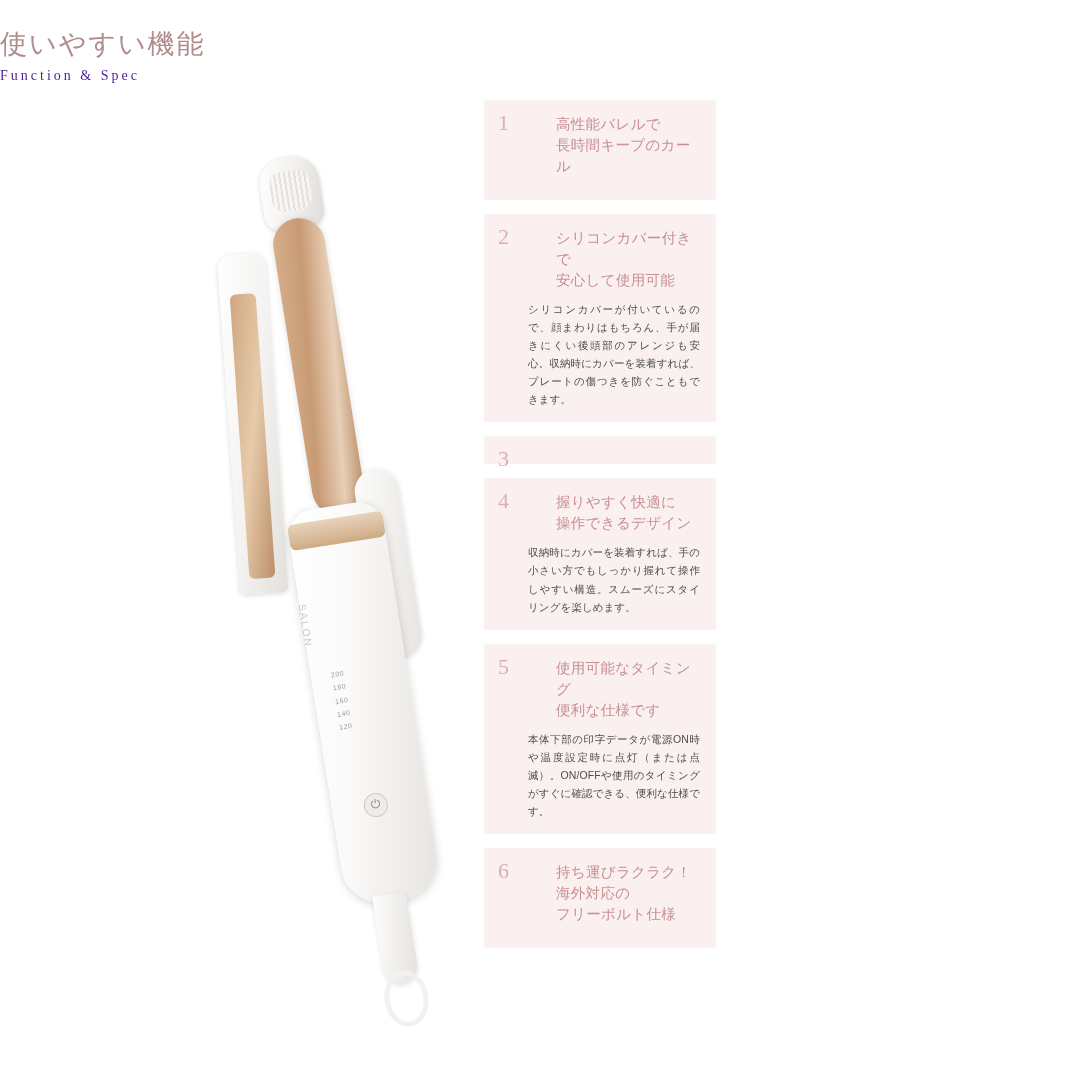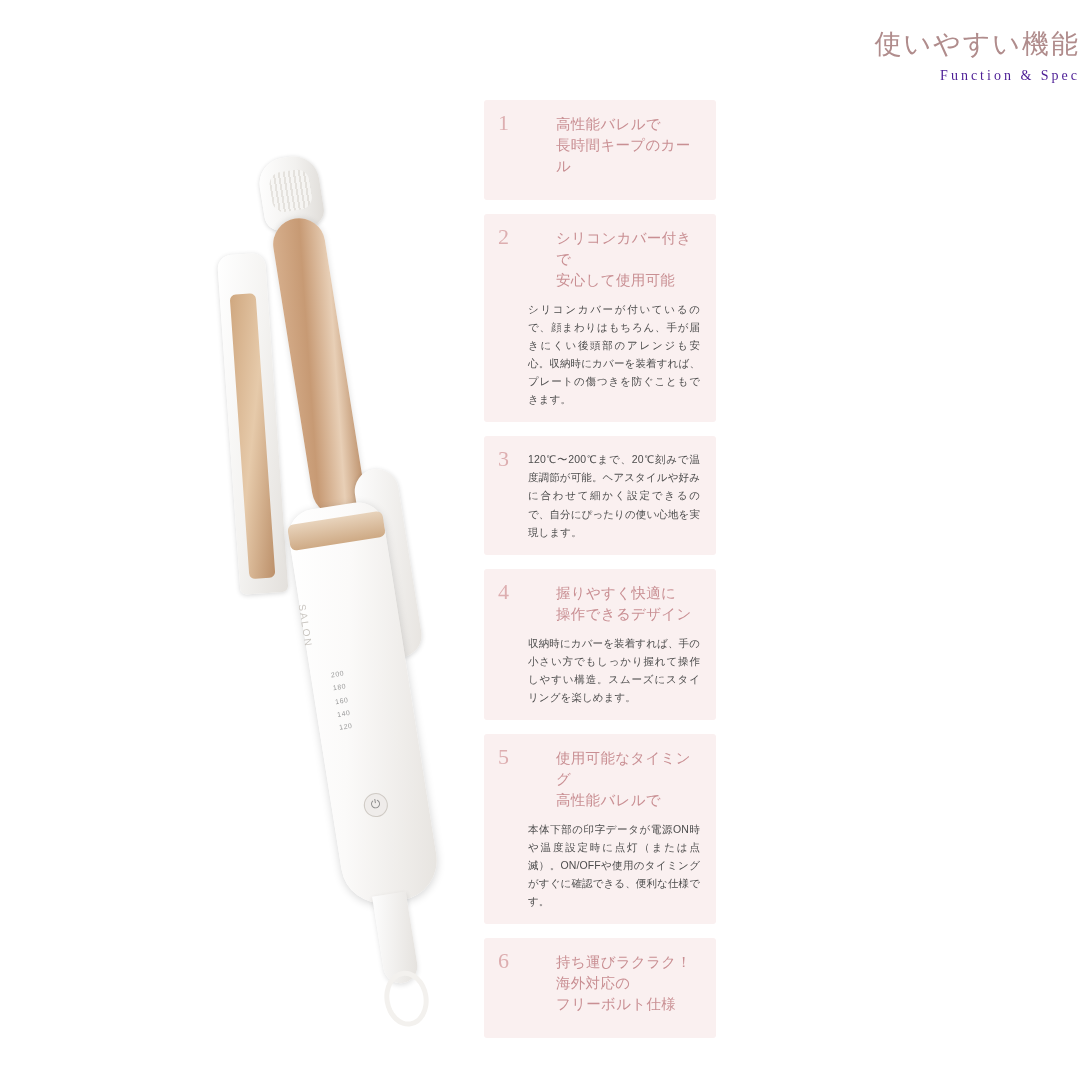--- a/index.html
+++ b/index.html
@@ -14,21 +14,21 @@
     font-family: "Liberation Sans", sans-serif;
     overflow: hidden;
   }
 
   
   .page-header {
     position: absolute;
     top: 28px;
     left: 0;
     width: 1080px;
-    text-align: right;
+    text-align: left;
   }
   .title-ja {
     font-family: "Liberation Serif", serif;
     font-size: 27px;
     letter-spacing: 2px;
     color: #b08c8c;
     line-height: 1.25;
   }
   .title-en {
     font-family: "Liberation Serif", serif;
@@ -278,34 +278,33 @@
 
   <div class="feature">
     <div class="num">2</div>
     <div class="head">シリコンカバー付きで
 安心して使用可能</div>
     <div class="body">シリコンカバーが付いているので、顔まわりはもちろん、手が届きにくい後頭部のアレンジも安心。収納時にカバーを装着すれば、プレートの傷つきを防ぐこともできます。</div>
   </div>
 
   <div class="feature">
     <div class="num">3</div>
-    <div class="body">120℃〜200℃まで、20℃刻みで温度調節が可能。ヘアスタイルや好みに合わせて細かく設定できるので、自分にぴったりの使い心地を実現します。</div>
   </div>
 
   <div class="feature">
     <div class="num">4</div>
     <div class="head">握りやすく快適に
 操作できるデザイン</div>
     <div class="body">収納時にカバーを装着すれば、手の小さい方でもしっかり握れて操作しやすい構造。スムーズにスタイリングを楽しめます。</div>
   </div>
 
   <div class="feature">
     <div class="num">5</div>
     <div class="head">使用可能なタイミング
-高性能バレルで</div>
+便利な仕様です</div>
     <div class="body">本体下部の印字データが電源ON時や温度設定時に点灯（または点滅）。ON/OFFや使用のタイミングがすぐに確認できる、便利な仕様です。</div>
   </div>
 
   <div class="feature">
     <div class="num">6</div>
     <div class="head">持ち運びラクラク！
 海外対応の
 フリーボルト仕様</div>
 
   </div>

